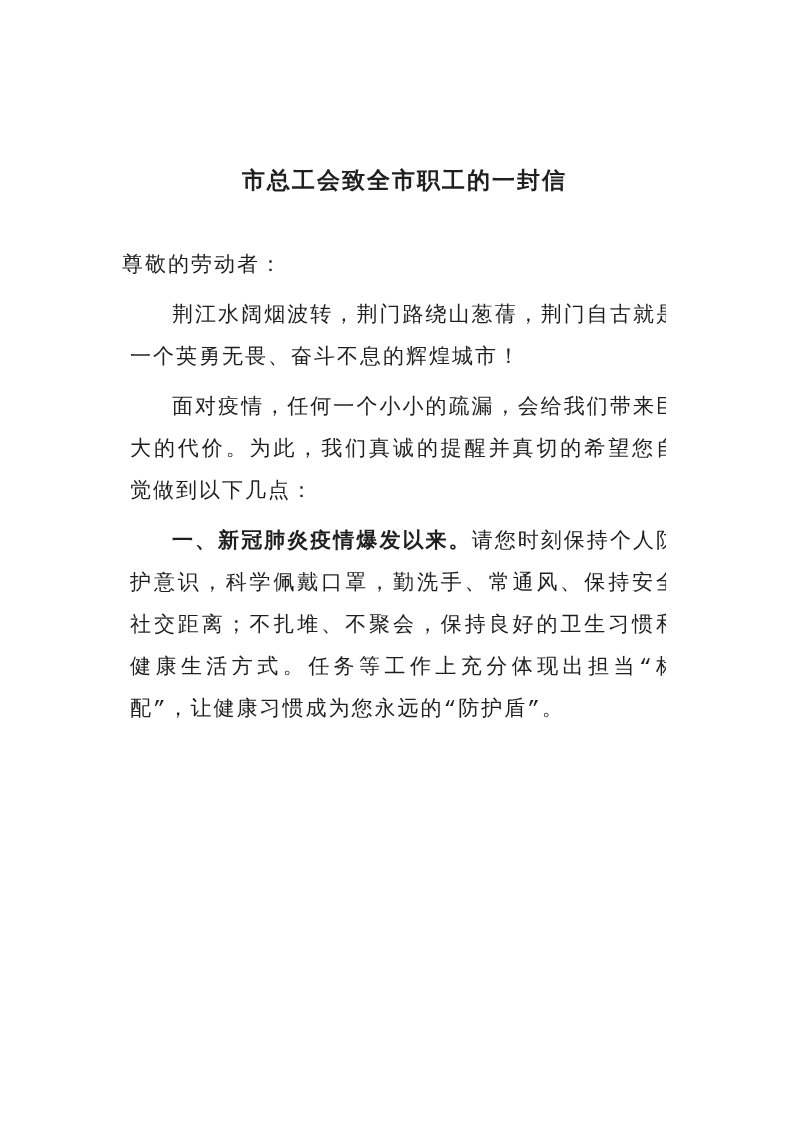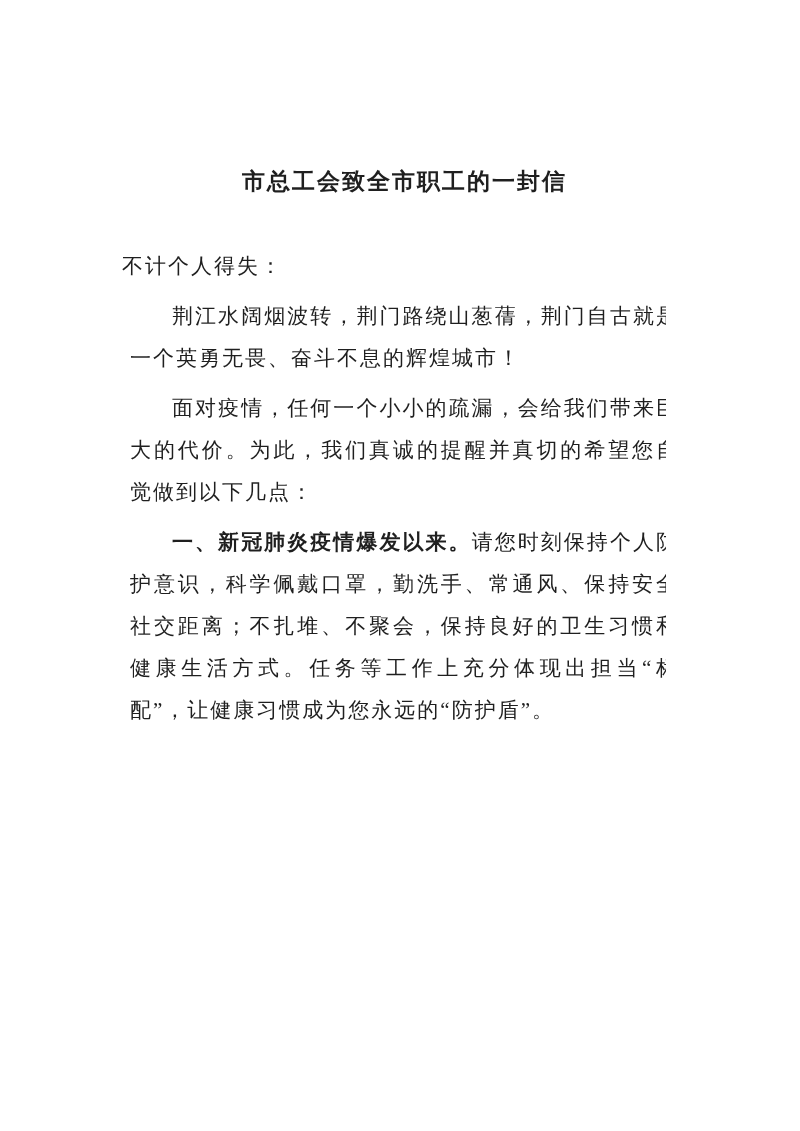--- a/index.html
+++ b/index.html
@@ -6,21 +6,21 @@
     margin: 0;
     padding: 0;
     background: #ffffff;
   }
   .page {
     position: relative;
     width: 666px;
     height: 1131px;
     background: #ffffff;
     color: #1f1f1f;
-    font-family: Liberation Serif, serif;
+    font-family: Liberation Mono, monospace;
     overflow: hidden;
   }
   .doc {
     position: absolute;
     left: 122px;
     top: 167px;
     width: 565px;
   }
   .title {
     margin: 0 0 48px 0;
@@ -59,21 +59,21 @@
     color: #1f1f1f;
   }
 </style>
 </head>
 <body>
 
 <div class="page">
   <div class="doc">
     <h1 class="title">市总工会致全市职工的一封信</h1>
 
-    <p class="salutation">不计个人得失：</p>
+    <p class="salutation">尊敬的劳动者：</p>
 
     <p class="para">荆江水阔烟波转，荆门路绕山葱蒨，荆门自古就是一个英勇无畏、奋斗不息的辉煌城市！</p>
 
 
     <p class="para">面对疫情，任何一个小小的疏漏，会给我们带来巨大的代价。为此，我们真诚的提醒并真切的希望您自觉做到以下几点：</p>
 
     <p class="para"><strong class="lead">一、新冠肺炎疫情爆发以来。</strong><span>请您时刻保持个人防护意识，科学佩戴口罩，勤洗手、常通风、保持安全社交距离；不扎堆、不聚会，保持良好的卫生习惯和健康生活方式。任务等工作上充分体现出担当“标配”，让健康习惯成为您永远的“防护盾”。</span></p>
   </div>
 
   <div class="page-number">1</div>

